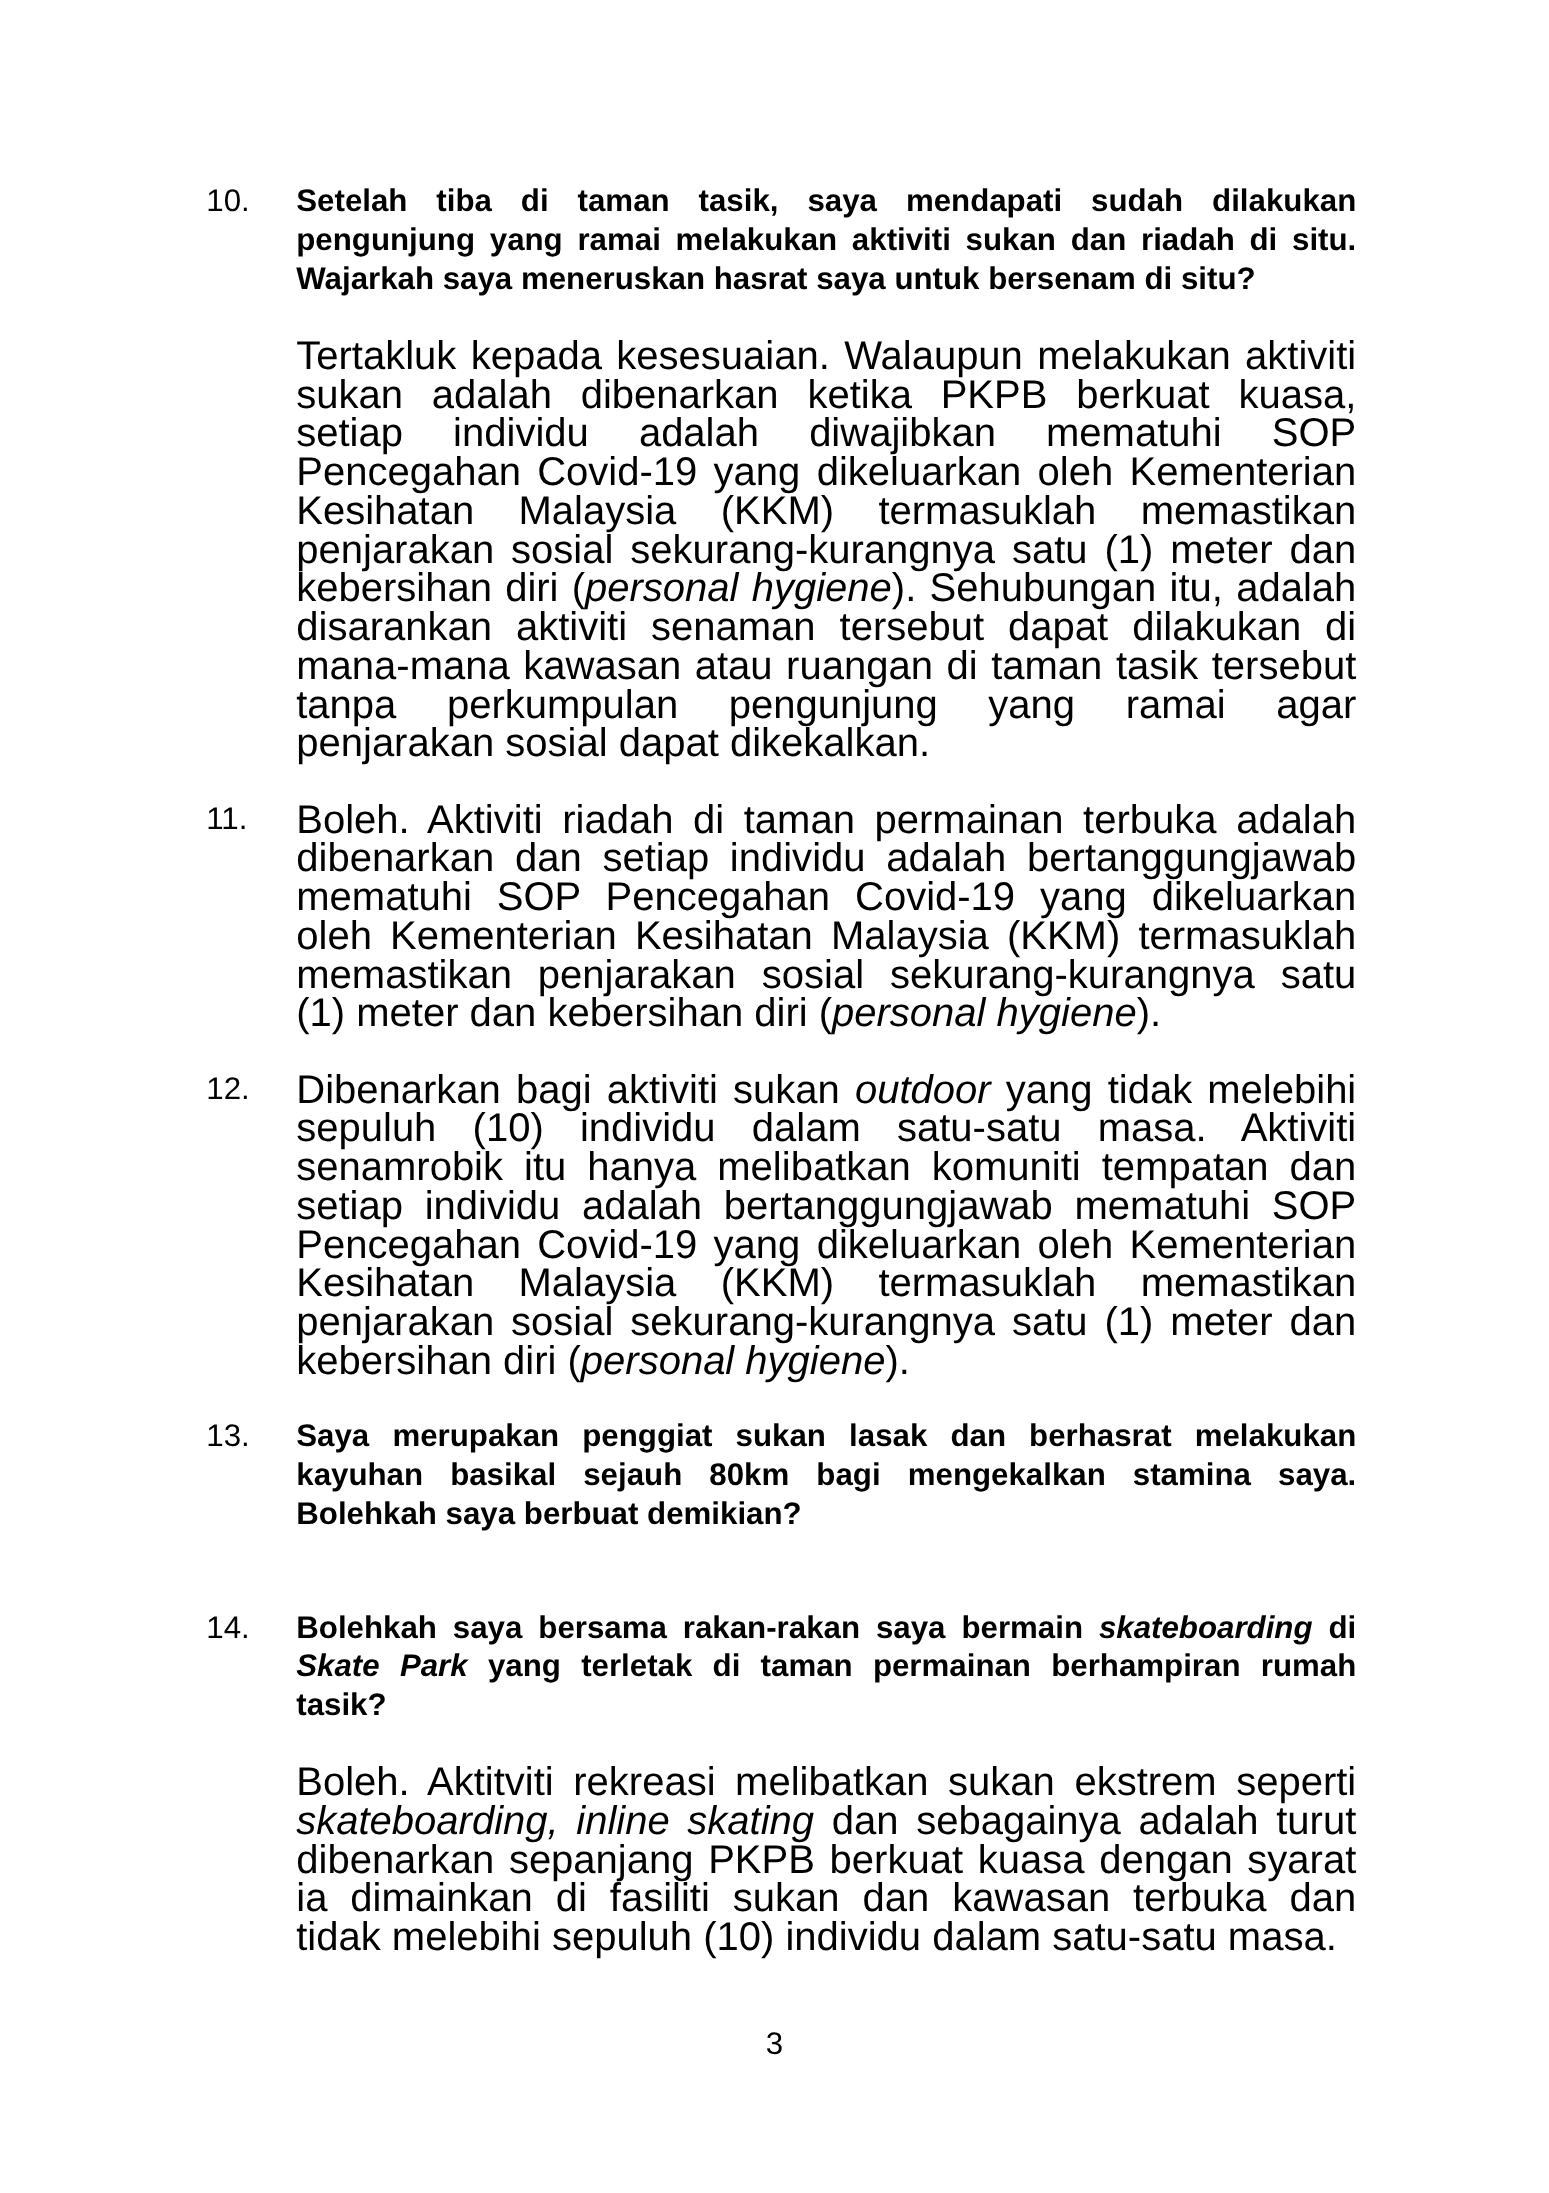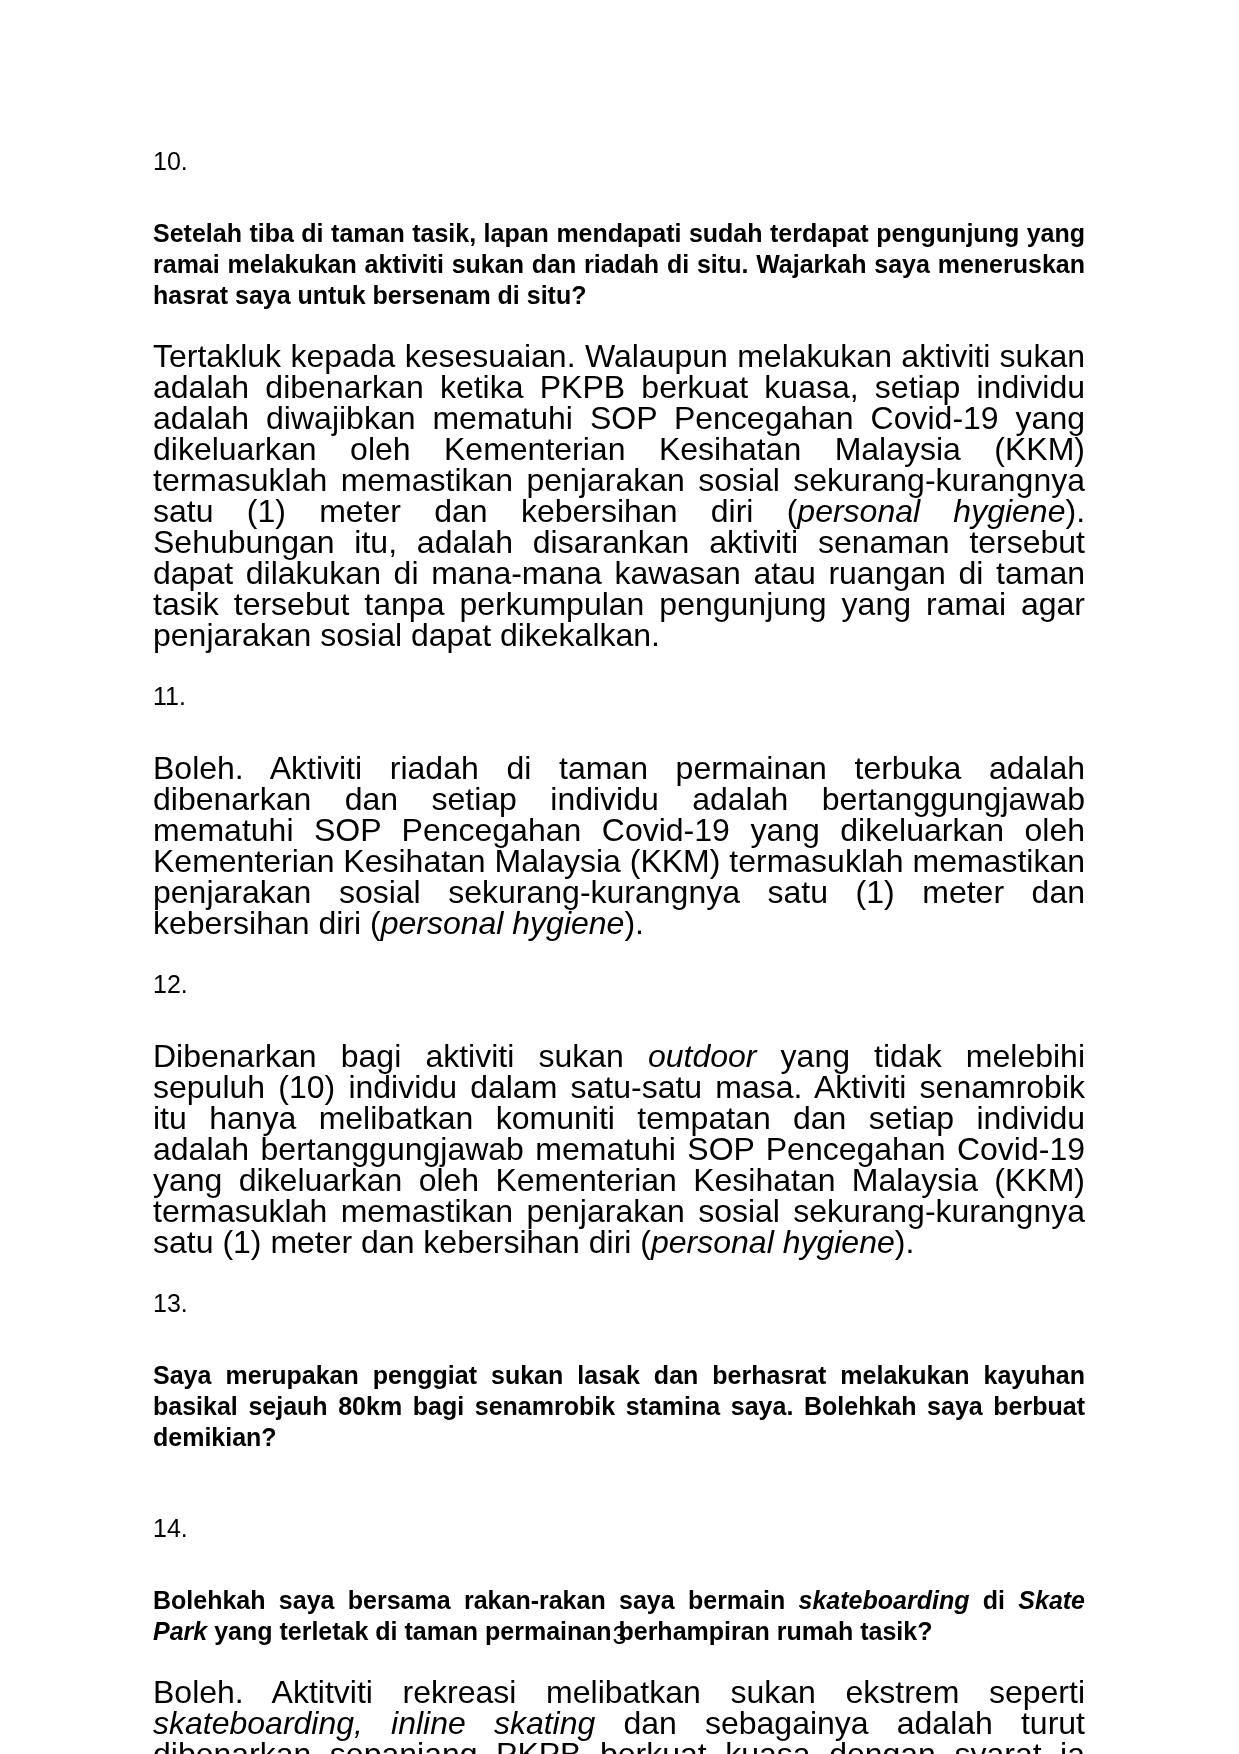--- a/index.html
+++ b/index.html
@@ -17,22 +17,21 @@
     box-sizing: border-box;
     padding: 146px 154px 0 153px;
     overflow: hidden;
   }
   .qa-list {
     display: block;
   }
   .qa-item {
     display: flex;
     align-items: flex-start;
-    margin: 0 0 30px 0;
-    flex-direction: column;
+    margin: 0 0 30px 12px;
   }
   .qa-number {
     flex: 0 0 72px;
     width: 72px;
     font-size: 25px;
     line-height: 31px;
     font-weight: normal;
   }
   .qa-body {
     flex: 1 1 auto;
@@ -72,21 +71,21 @@
   }
 </style>
 </head>
 <body>
 
 <div class="page">
   <main class="qa-list">
   <section class="qa-item">
     <div class="qa-number">10.</div>
     <div class="qa-body">
-      <p class="qa-question"><span class="seg-regular">Setelah tiba di taman tasik, lapan mendapati sudah terdapat pengunjung yang ramai melakukan aktiviti sukan dan riadah di situ. Wajarkah saya meneruskan hasrat saya untuk bersenam di situ?</span></p>
+      <p class="qa-question"><span class="seg-regular">Setelah tiba di taman tasik, saya mendapati sudah dilakukan pengunjung yang ramai melakukan aktiviti sukan dan riadah di situ. Wajarkah saya meneruskan hasrat saya untuk bersenam di situ?</span></p>
       <p class="qa-answer"><span class="seg-regular">Tertakluk kepada kesesuaian. Walaupun melakukan aktiviti sukan adalah dibenarkan ketika PKPB berkuat kuasa, setiap individu adalah diwajibkan mematuhi SOP Pencegahan Covid-19 yang dikeluarkan oleh Kementerian Kesihatan Malaysia (KKM) termasuklah memastikan penjarakan sosial sekurang-kurangnya satu (1) meter dan kebersihan diri (</span><span class="seg-italic">personal hygiene</span><span class="seg-regular">). Sehubungan itu, adalah disarankan aktiviti senaman tersebut dapat dilakukan di mana-mana kawasan atau ruangan di taman tasik tersebut tanpa perkumpulan pengunjung yang ramai agar penjarakan sosial dapat dikekalkan.</span></p>
     </div>
   </section>
 
   <section class="qa-item">
     <div class="qa-number">11.</div>
     <div class="qa-body">
       <p class="qa-answer"><span class="seg-regular">Boleh. Aktiviti riadah di taman permainan terbuka adalah dibenarkan dan setiap individu adalah bertanggungjawab mematuhi SOP Pencegahan Covid-19 yang dikeluarkan oleh Kementerian Kesihatan Malaysia (KKM) termasuklah memastikan penjarakan sosial sekurang-kurangnya satu (1) meter dan kebersihan diri (</span><span class="seg-italic">personal hygiene</span><span class="seg-regular">).</span></p>
     </div>
   </section>
@@ -94,21 +93,21 @@
   <section class="qa-item">
     <div class="qa-number">12.</div>
     <div class="qa-body">
       <p class="qa-answer"><span class="seg-regular">Dibenarkan bagi aktiviti sukan </span><span class="seg-italic">outdoor</span><span class="seg-regular"> yang tidak melebihi sepuluh (10) individu dalam satu-satu masa. Aktiviti senamrobik itu hanya melibatkan komuniti tempatan dan setiap individu adalah bertanggungjawab mematuhi SOP Pencegahan Covid-19 yang dikeluarkan oleh Kementerian Kesihatan Malaysia (KKM) termasuklah memastikan penjarakan sosial sekurang-kurangnya satu (1) meter dan kebersihan diri (</span><span class="seg-italic">personal hygiene</span><span class="seg-regular">).</span></p>
     </div>
   </section>
 
   <section class="qa-item">
     <div class="qa-number">13.</div>
     <div class="qa-body">
-      <p class="qa-question"><span class="seg-regular">Saya merupakan penggiat sukan lasak dan berhasrat melakukan kayuhan basikal sejauh 80km bagi senamrobik stamina saya. Bolehkah saya berbuat demikian?</span></p>
+      <p class="qa-question"><span class="seg-regular">Saya merupakan penggiat sukan lasak dan berhasrat melakukan kayuhan basikal sejauh 80km bagi mengekalkan stamina saya. Bolehkah saya berbuat demikian?</span></p>
     </div>
   </section>
 
   <section class="qa-item">
     <div class="qa-number">14.</div>
     <div class="qa-body">
       <p class="qa-question"><span class="seg-regular">Bolehkah saya bersama rakan-rakan saya bermain </span><span class="seg-italic">skateboarding</span><span class="seg-regular"> di </span><span class="seg-italic">Skate Park</span><span class="seg-regular"> yang terletak di taman permainan berhampiran rumah tasik?</span></p>
       <p class="qa-answer"><span class="seg-regular">Boleh. Aktitviti rekreasi melibatkan sukan ekstrem seperti </span><span class="seg-italic">skateboarding, inline skating</span><span class="seg-regular"> dan sebagainya adalah turut dibenarkan sepanjang PKPB berkuat kuasa dengan syarat ia dimainkan di fasiliti sukan dan kawasan terbuka dan tidak melebihi sepuluh (10) individu dalam satu-satu masa.</span></p>
     </div>
   </section>

